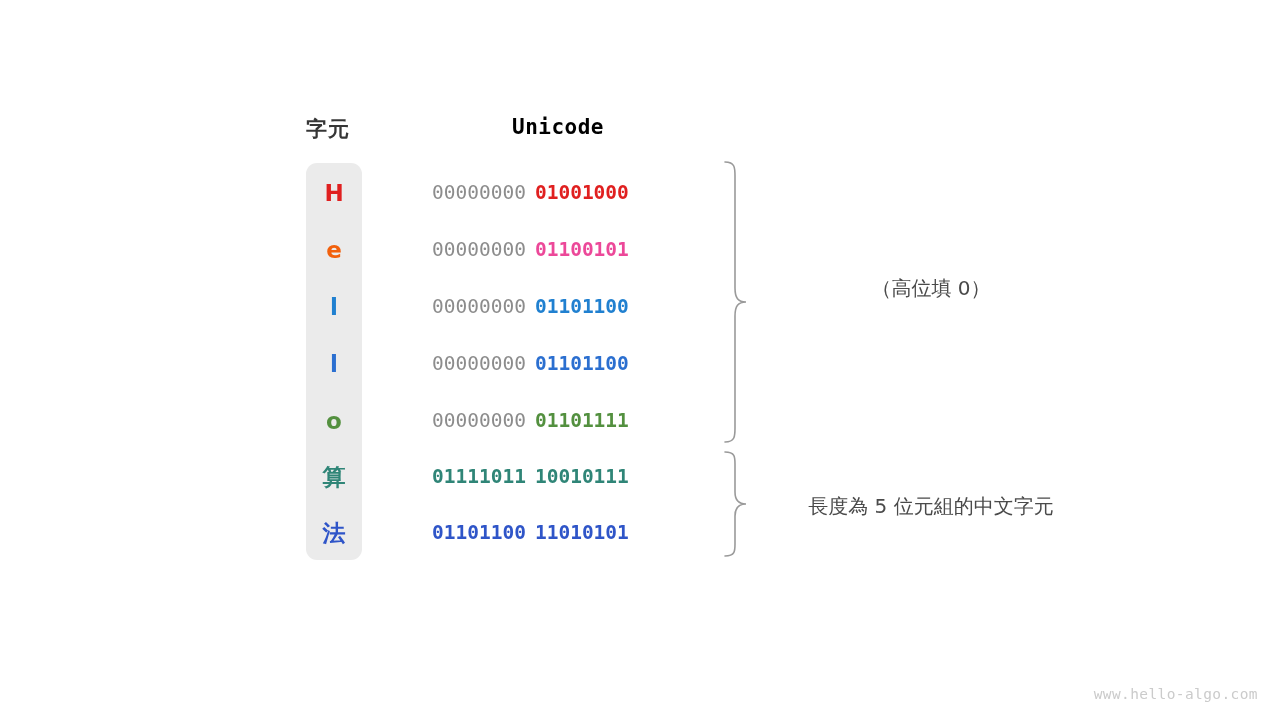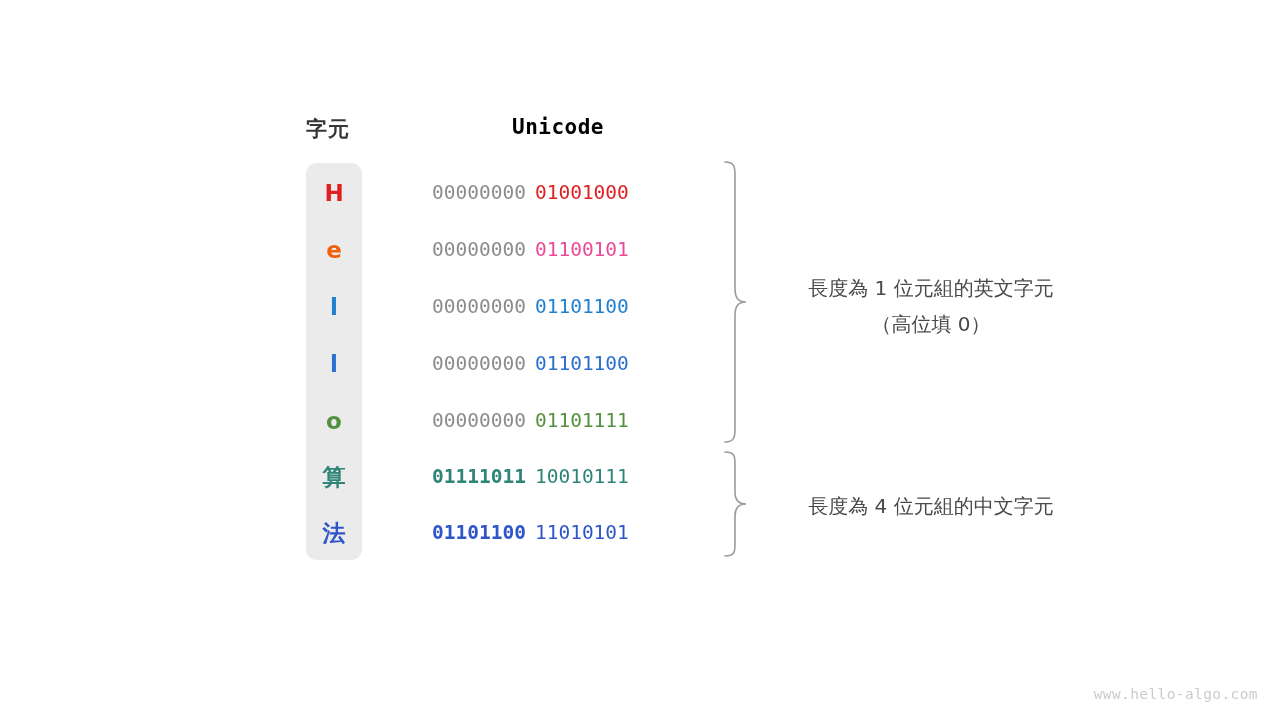--- a/index.html
+++ b/index.html
@@ -74,21 +74,21 @@
     font-size: 19.5px;
     white-space: nowrap;
     text-align: left;
   }
   .bin-hi {
     color: #8c8c8c;
     font-weight: normal;
     letter-spacing: 0px;
   }
   .bin-lo {
-    font-weight: normal;
+    font-weight: bold;
     letter-spacing: 0px;
   }
   .bin-sep { display: inline-block; width: 9px; }
 
   
   .brace-svg {
     position: absolute;
     overflow: visible;
   }
 
@@ -154,21 +154,20 @@
 
 <svg class="brace-svg" style="left:722px; top:160px;" width="30" height="284" viewBox="0 0 30 284">
   <path id="brace1" fill="none" stroke="#9a9a9a" stroke-width="1.6" stroke-linecap="round" d="M 3 2 C 13 2, 13 8, 13 16 L 13 128 C 13 138, 16 142, 24 142 C 16 142, 13 146, 13 156 L 13 268 C 13 276, 13 282, 3 282"></path>
 </svg>
 
 <svg class="brace-svg" style="left:722px; top:450px;" width="30" height="110" viewBox="0 0 30 110">
   <path id="brace2" fill="none" stroke="#9a9a9a" stroke-width="1.6" stroke-linecap="round" d="M 3 2 C 13 2, 13 7, 13 14 L 13 42 C 13 50, 16 54, 24 54 C 16 54, 13 58, 13 66 L 13 94 C 13 101, 13 106, 3 106"></path>
 </svg>
 
 <div class="annot" style="left:776px; top:270px; width:310px;">
-  <div>長度為 1 位元組的英文字元</div>
   <div>（高位填 0）</div>
 </div>
 
 <div class="annot" style="left:776px; top:488px; width:310px;">
-  <div>長度為 4 位元組的中文字元</div>
+  <div>長度為 5 位元組的中文字元</div>
 </div>
 
 <div class="watermark">www.hello-algo.com</div>
 
 </body></html>

